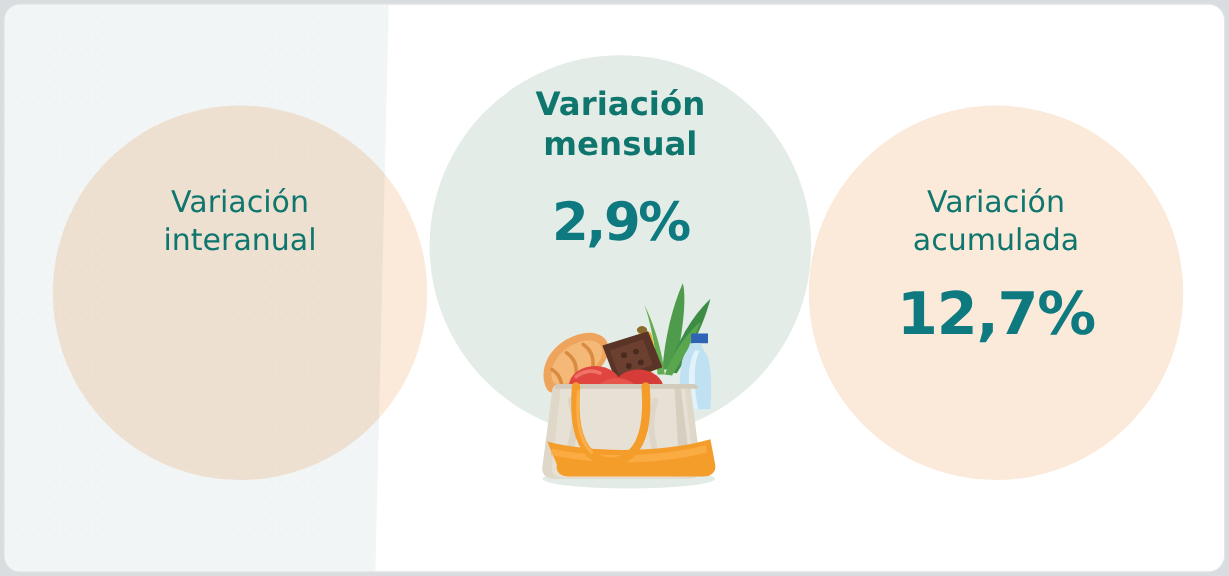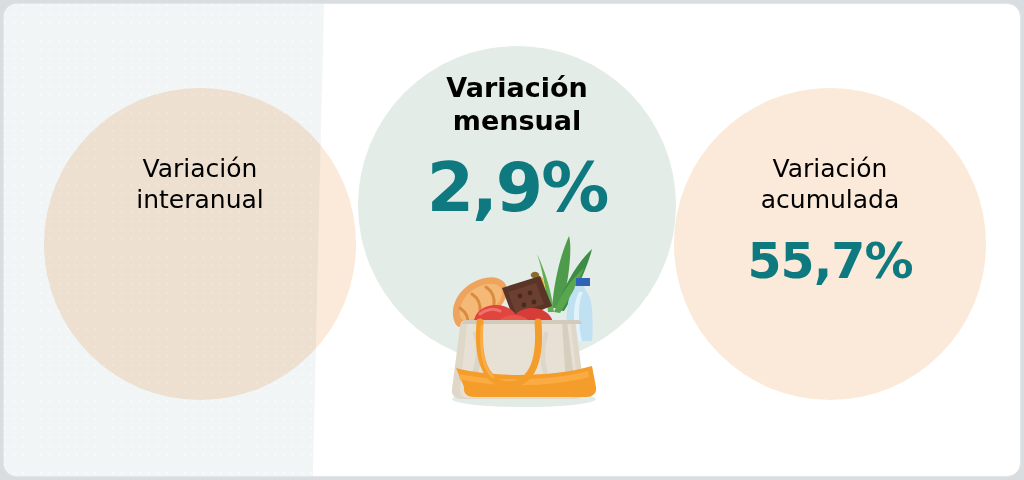--- a/index.html
+++ b/index.html
@@ -82,21 +82,21 @@
   
   .metric-text {
     position: absolute;
     display: flex;
     flex-direction: column;
     align-items: center;
     text-align: center;
     pointer-events: none;
   }
   .metric-label {
-    color: #000000;
+    color: #0f766e;
     line-height: 1.22;
     white-space: pre-line;
   }
   .metric-value {
     color: #0e7a80;
     font-weight: bold;
     line-height: 1;
   }
 
   
@@ -119,22 +119,22 @@
   #text-mensual {
     left: 354px;
     top: 68px;
     width: 318px;
   }
   #text-mensual .metric-label {
     font-size: 27px;
     font-weight: bold;
   }
   #text-mensual .metric-value {
-    font-size: 68px;
-    margin-top: 16px;
+    font-size: 44px;
+    margin-top: 26px;
     letter-spacing: -2px;
   }
 
   
   #text-acumulada {
     left: 670px;
     top: 150px;
     width: 312px;
   }
   #text-acumulada .metric-label {
@@ -176,21 +176,21 @@
 
   <div class="metric-text" id="text-mensual">
     <div class="metric-label">Variación
 mensual</div>
     <div class="metric-value">2,9%</div>
   </div>
 
   <div class="metric-text" id="text-acumulada">
     <div class="metric-label">Variación
 acumulada</div>
-    <div class="metric-value">55,7%</div>
+    <div class="metric-value">12,7%</div>
   </div>
 
   <div id="grocery-bag-illustration">
     <svg viewBox="0 0 176 196" xmlns="http://www.w3.org/2000/svg">
 
       <ellipse cx="88" cy="183" rx="72" ry="8" fill="#d9e4de" opacity="0.75"></ellipse>
 
       <g>
         <path d="M116 92 C118 66 124 40 133 20 C136 30 134 58 126 92 Z" fill="#4d9b4b"></path>
         <path d="M120 94 C128 70 140 48 156 33 C152 50 140 76 128 95 Z" fill="#3d8c46"></path>

